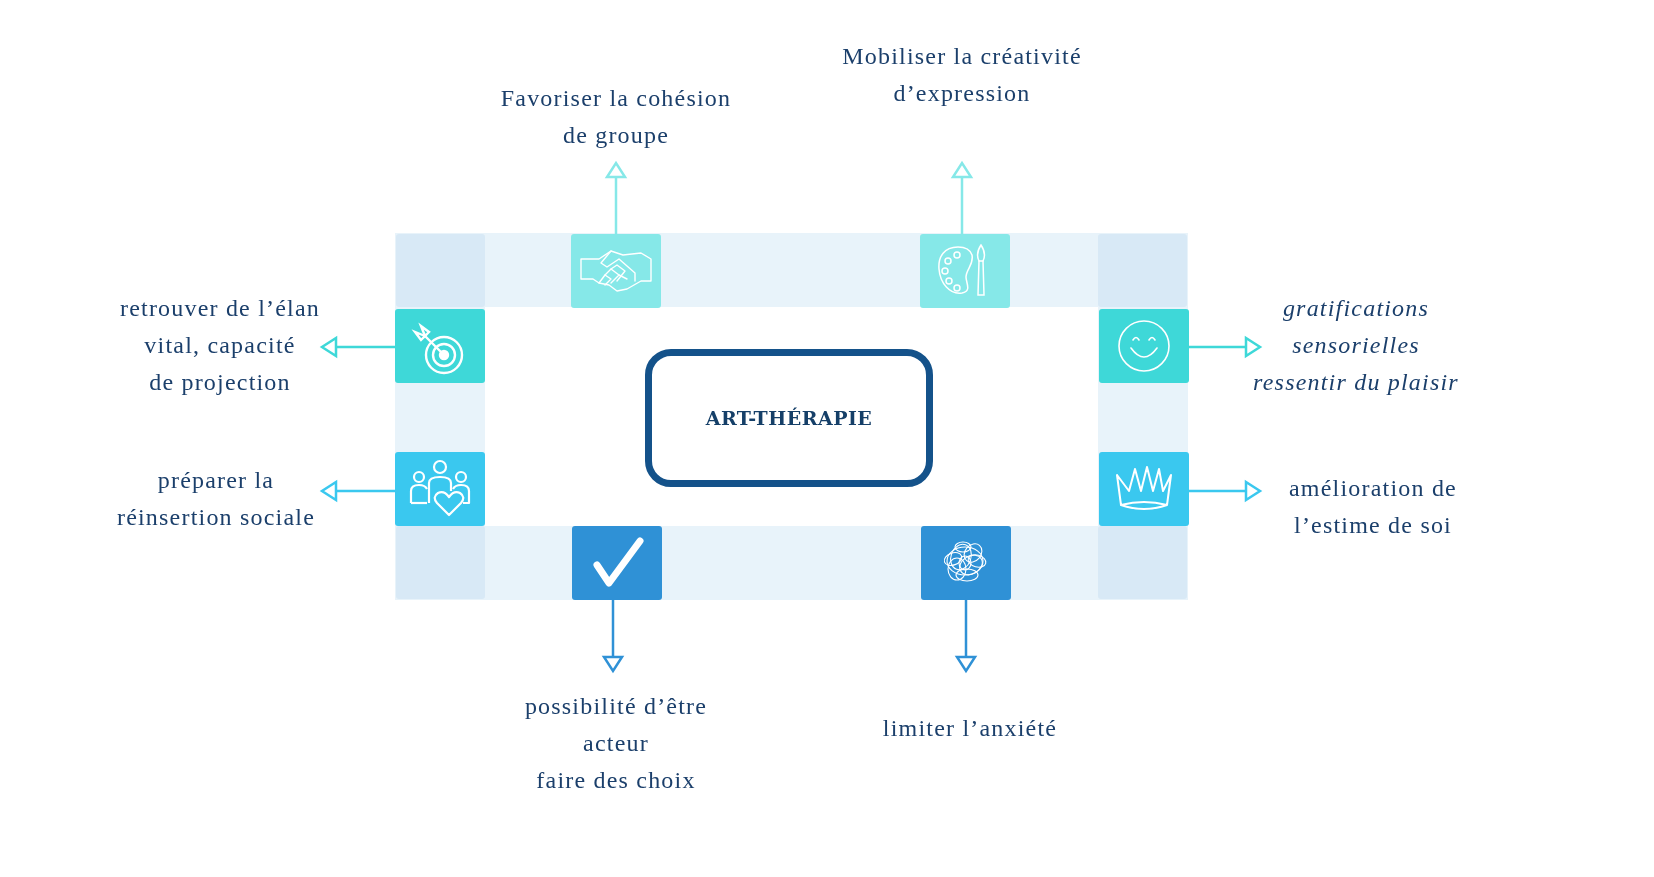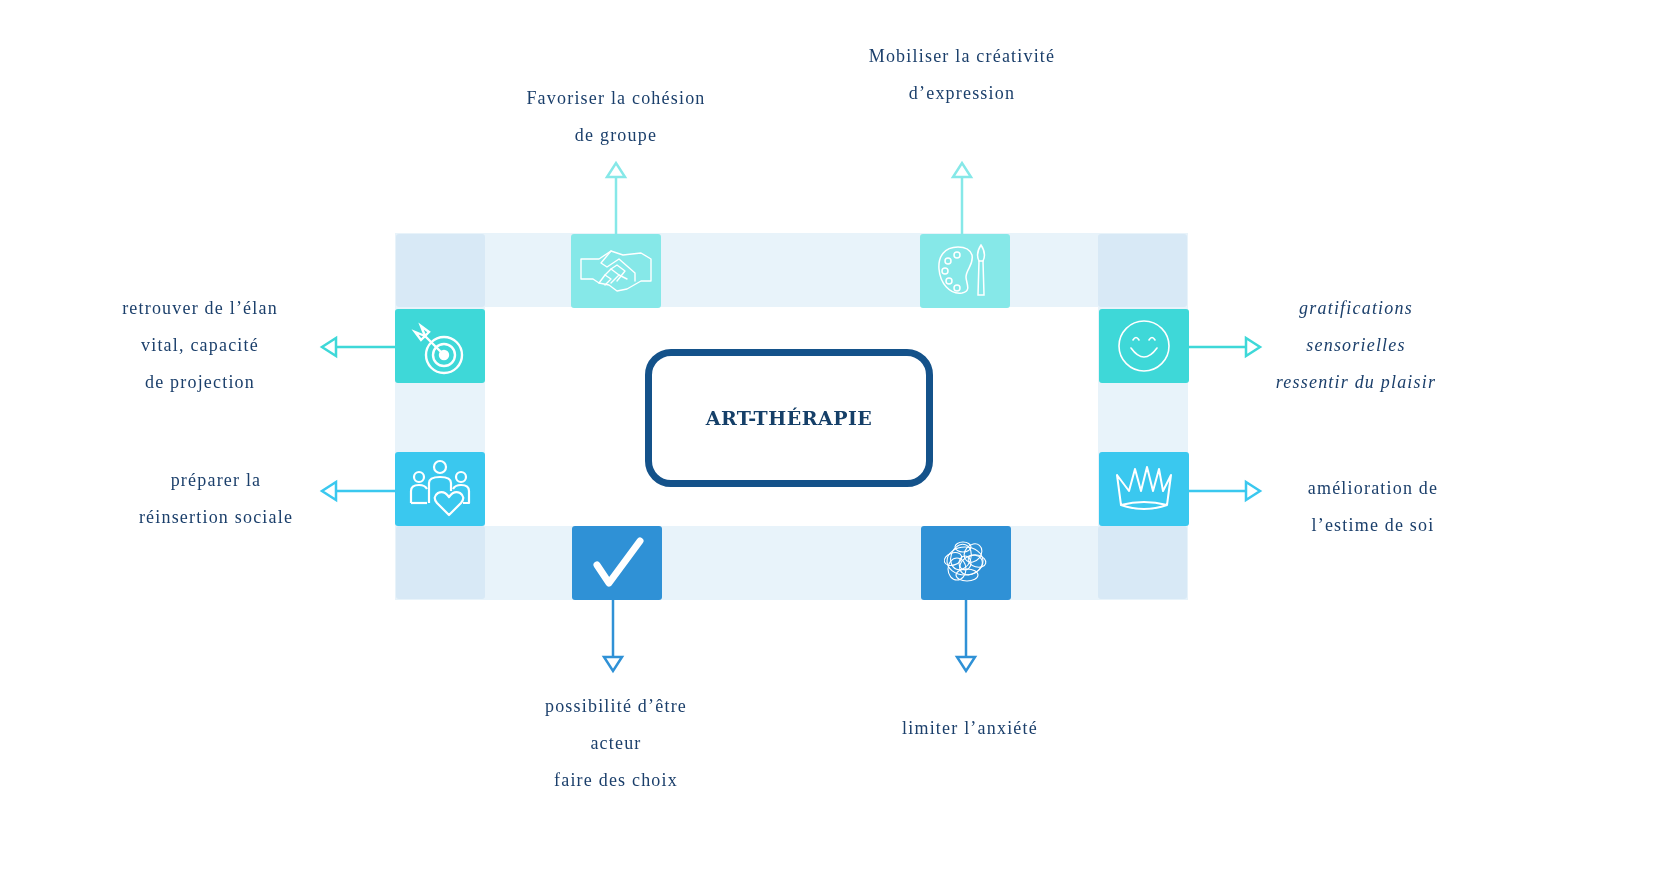--- a/index.html
+++ b/index.html
@@ -3,21 +3,21 @@
 <meta charset="utf-8">
 <style>
   html, body { margin:0; padding:0; background:#ffffff; }
   body { width:1654px; height:877px; position:relative; overflow:hidden;
          font-family:"DejaVu Serif", "Liberation Serif", serif; color:#1b3f6b; }
   .band { position:absolute; background:#e8f3fa; }
   .corner { position:absolute; background:#d8e9f6; border-radius:3px; }
   .tile { position:absolute; width:90px; height:74px; border-radius:3px;
           display:flex; align-items:center; justify-content:center; }
   .tile svg { width:78px; height:64px; }
-  .label { position:absolute; text-align:center; font-size:18px; line-height:37px;
+  .label { position:absolute; text-align:center; font-size:24px; line-height:37px;
            letter-spacing:1.2px; color:#1b3f6b; white-space:nowrap;
            font-family:"Liberation Serif", "DejaVu Serif", serif; }
   .center-box { position:absolute; left:645px; top:349px; width:288px; height:138px;
                 border:7px solid #14528a; border-radius:26px; box-sizing:border-box;
                 display:flex; align-items:center; justify-content:center; }
   .center-title { font-family:"DejaVu Serif", serif; font-weight:bold; font-size:19px;
                   color:#153f68; letter-spacing:0.5px; }
   svg.conn { position:absolute; left:0; top:0; overflow:visible; }
 </style>
 </head>
@@ -154,21 +154,21 @@
 <div class="label" style="left:466px; top:80px; width:300px;">
   <div>Favoriser la cohésion</div>
   <div>de groupe</div>
 </div>
 
 <div class="label" style="left:802px; top:38px; width:320px;">
   <div>Mobiliser la créativité</div>
   <div>d’expression</div>
 </div>
 
-<div class="label" style="left:60px; top:290px; width:280px;text-align:center;">
+<div class="label" style="left:80px; top:290px; width:280px;text-align:center;">
   <div>retrouver de l’élan</div>
   <div>vital, capacité</div>
   <div>de projection</div>
 </div>
 
 <div class="label" style="left:76px; top:462px; width:280px;">
   <div>préparer la</div>
   <div>réinsertion sociale</div>
 </div>
 

